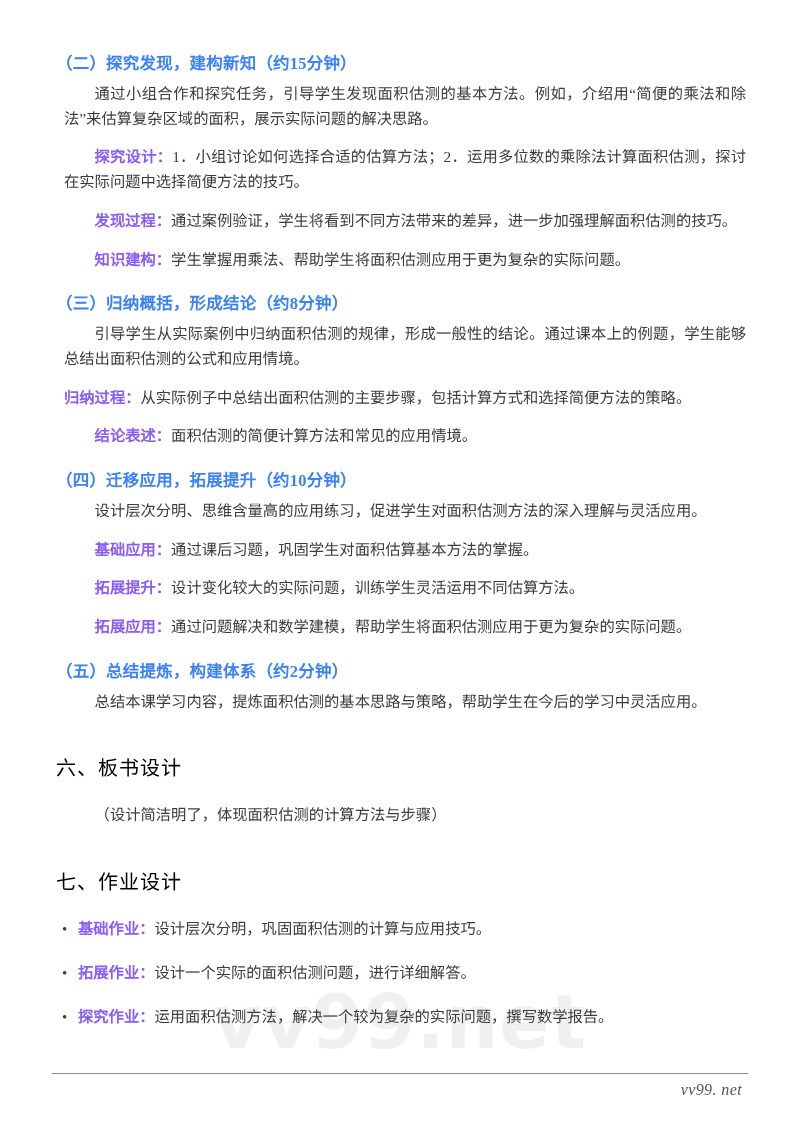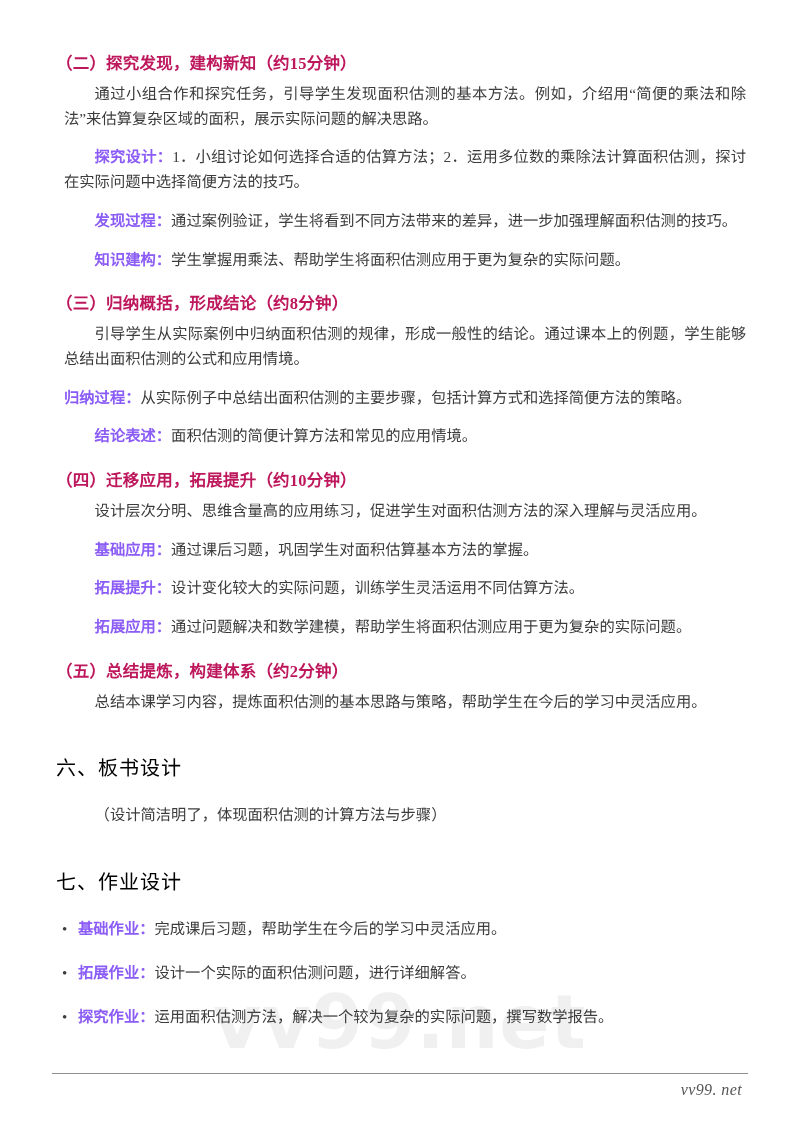--- a/index.html
+++ b/index.html
@@ -68,21 +68,21 @@
     font-size: 16px;
     color: #555555;
     letter-spacing: 0.4px;
   }
 
   
   .sec-head {
     font-weight: bold;
     font-size: 16.5px;
     line-height: 1.5;
-    color: #be185d;
+    color: #3b82f6;
     margin: 0 0 5px 0;
     letter-spacing: 0.2px;
   }
   .major-head {
     font-weight: normal;
     font-size: 20px;
     line-height: 1.45;
     color: #000000;
     letter-spacing: 1px;
     margin: 0;
@@ -194,21 +194,21 @@
     <div class="gap-m"></div>
 
     <p class="para indent">（设计简洁明了，体现面积估测的计算方法与步骤）</p>
 
     <div class="gap-xl"></div>
 
     <h2 class="major-head">七、作业设计</h2>
     <div class="gap-m"></div>
 
     <ul class="hw-list">
-      <li><span class="bullet">•</span><span class="lbl">基础作业：</span><span>完成课后习题，帮助学生在今后的学习中灵活应用。</span></li>
+      <li><span class="bullet">•</span><span class="lbl">基础作业：</span><span>设计层次分明，巩固面积估测的计算与应用技巧。</span></li>
       <li><span class="bullet">•</span><span class="lbl">拓展作业：</span><span>设计一个实际的面积估测问题，进行详细解答。</span></li>
       <li><span class="bullet">•</span><span class="lbl">探究作业：</span><span>运用面积估测方法，解决一个较为复杂的实际问题，撰写数学报告。</span></li>
     </ul>
 
   </div>
 
   <div class="footer-rule"></div>
   <div class="footer-text">vv99. net</div>
 
 </div>

